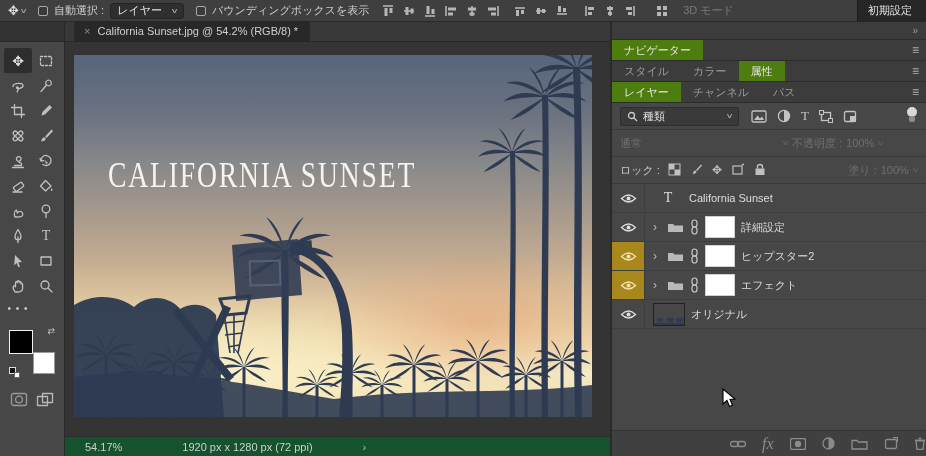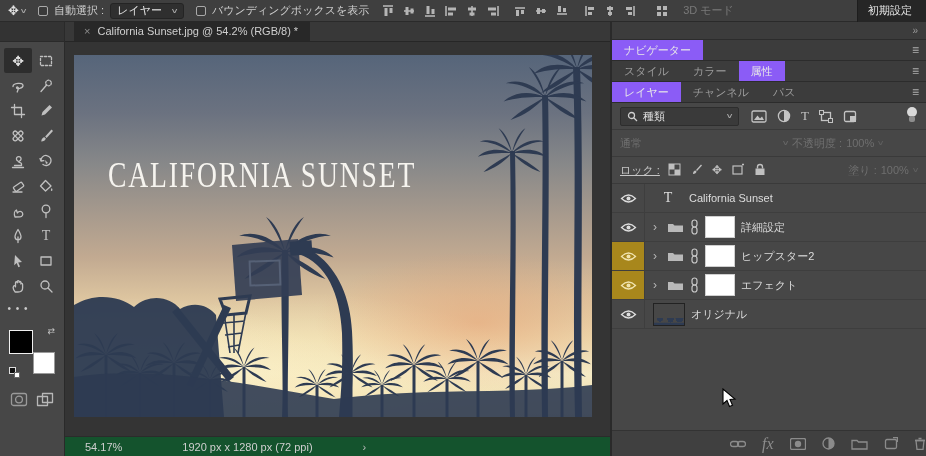--- a/index.html
+++ b/index.html
@@ -74,39 +74,39 @@
   .status-dims { padding:0 10px 0 46px; }
   .status-exp { color:#bdbdbd; padding-left:40px; }
 
   
   .panel-col { width:316px; background:#474747; border-left:2px solid #2a2a2a; display:flex; flex-direction:column; }
   .collapse-strip { height:18px; background:#3c3c3c; border-bottom:1px solid #2c2c2c;
     display:flex; align-items:center; justify-content:flex-end; padding-right:8px; }
   .collapse-strip .dbl { color:#9a9a9a; font-size:10px; }
   .tab-row { height:21px; background:#3c3c3c; border-bottom:1px solid #2c2c2c; display:flex; align-items:stretch; }
   .ptab { display:flex; align-items:center; padding:0 12px; color:#9d9d9d; white-space:nowrap; }
-  .ptab.active { background:#8b5cf6; color:#e8e8e8; }
+  .ptab.active { background:#4d7c0f; color:#e8e8e8; }
   .hamburger { margin-left:auto; color:#b0b0b0; font-size:12px; display:flex; align-items:center; padding-right:7px; }
 
   .filter-row { height:27px; display:flex; align-items:center; gap:4px; padding:0 8px; border-bottom:1px solid #3a3a3a; }
   .kind-well { width:119px; height:19px; background:#3a3a3a; border:1px solid #2d2d2d; border-radius:2px;
     display:flex; align-items:center; gap:5px; padding:0 6px; color:#e4e4e4; }
   .kind-well .chev { margin-left:auto; }
   .filter-icons { display:flex; align-items:center; gap:10px; margin-left:8px; }
   .f-ic svg { display:block; }
   .filter-toggle { margin-left:auto; }
 
   .blend-row { height:27px; display:flex; align-items:center; padding:0 8px; border-bottom:1px solid #3a3a3a; color:#6f6f6f; }
   .blend-well { width:168px; display:flex; align-items:center; }
   .blend-well .chev { margin-left:auto; color:#666; }
   .opacity-group { display:flex; align-items:center; gap:4px; margin-left:4px; }
   .gray { color:#6f6f6f; }
 
   .lock-row { height:27px; display:flex; align-items:center; gap:8px; padding:0 8px; border-bottom:1px solid #3a3a3a; }
-  .lock-label { color:#c6c6c6;text-decoration:underline; }
+  .lock-label { color:#c6c6c6; }
   .lock-icons { display:flex; align-items:center; gap:9px; }
   .fill-group { margin-left:auto; display:flex; align-items:center; gap:4px; }
 
   .layer-list { flex:1; display:flex; flex-direction:column; }
   .layer-row { height:29px; display:flex; align-items:stretch; border-bottom:1px solid #3e3e3e; }
   .eye-cell { width:33px; border-right:1px solid #3e3e3e; display:flex; align-items:center; justify-content:center; }
   .eye-cell.hl { background:#a8871c; }
   .layer-content { flex:1; display:flex; align-items:center; gap:6px; padding-left:8px; }
   .disclose { color:#b5b5b5; font-size:12px; width:8px; }
   .thumb-white { width:30px; height:22px; background:#fff; border:1px solid #cfcfcf; }

